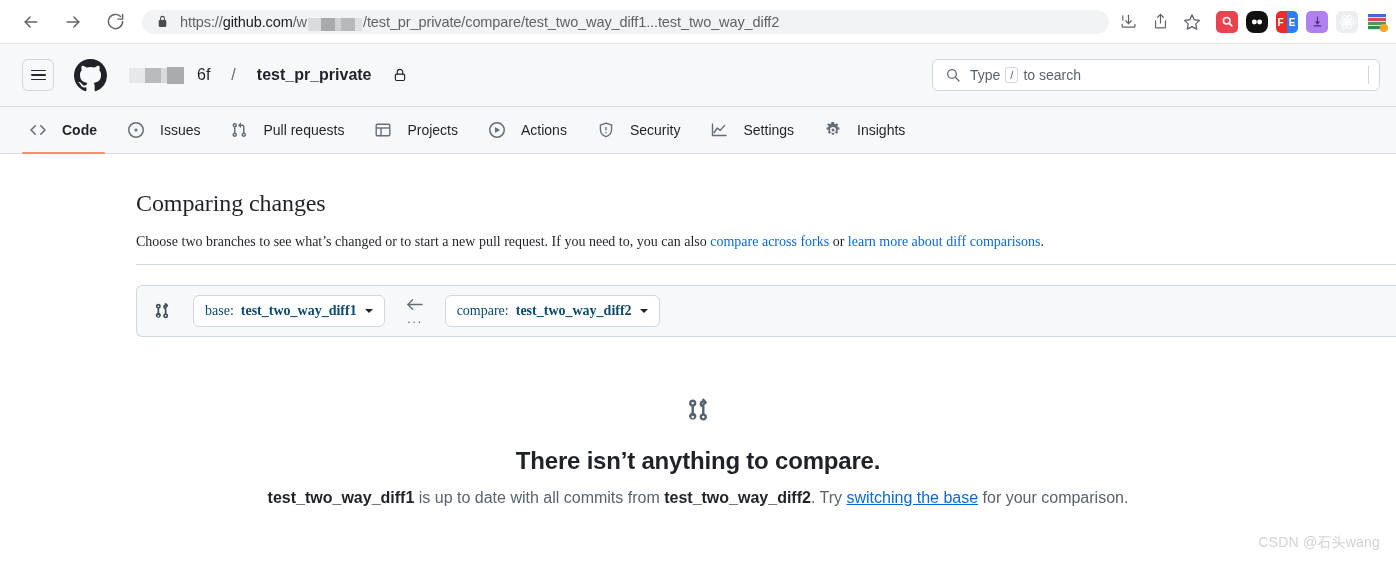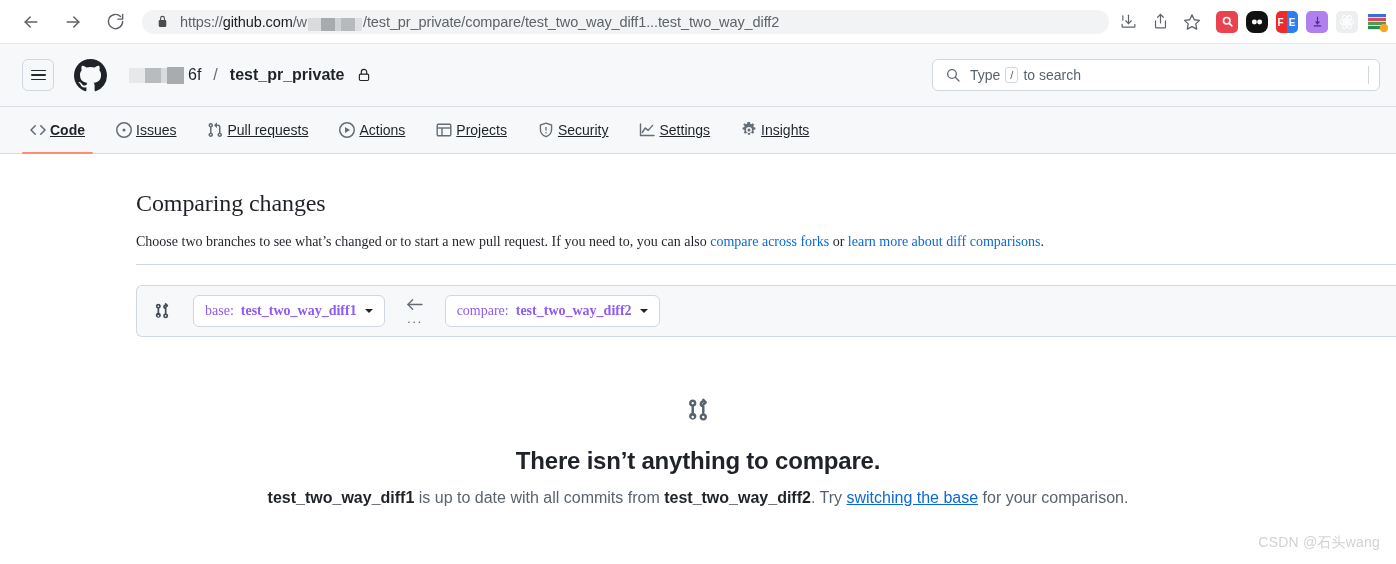--- a/index.html
+++ b/index.html
@@ -110,21 +110,21 @@
   }
   .hamburger i { display: block; width: 15px; height: 1.6px; background: #24292f; border-radius: 1px; }
 
   .gh-logo { margin-left: 20px; flex: none; display: flex; color: #1f2328; }
 
   .breadcrumb {
     margin-left: 22px;
     display: flex; align-items: center;
     font-size: 16px;
     color: #1f2328;
-    gap: 3px;
+    gap: 12px;
     flex: none;
   }
   .owner-blur { display: inline-flex; align-items: center; }
   .owner-tail { font-weight: 400; color: #1f2328; margin-left: 1px; }
   .bc-sep { color: #656d76; margin: 0 9px; font-weight: 400; }
   .repo-name { font-weight: 600; color: #1f2328; }
   .priv-lock { margin-left: 9px; display: flex; color: #1f2328; }
 
   .search-wrap { margin-left: auto; display: flex; align-items: center; flex: none; }
   .search-box {
@@ -157,30 +157,29 @@
     background: #f6f8fa;
     border-bottom: 1px solid #d8dee4;
     display: flex;
     align-items: flex-end;
     padding: 0 0 0 22px;
     position: relative;
   }
   .tab {
     display: flex;
     align-items: center;
-    gap: 4px;
+    gap: 16px;
     padding: 0 8px 12px 8px;
     margin-right: 15px;
     font-size: 14px;
     color: #1f2328;
     position: relative;
     height: 100%;
     padding-top: 12px;
     line-height: 20px;
-    text-decoration: underline;
   }
   .tab .ti { display: flex; color: #656d76; flex: none; }
   .tab.active { font-weight: 600; }
   .tab.active::after {
     content: "";
     position: absolute;
     left: 0; right: 0; bottom: -1px;
     height: 2px;
     background: #fd8c73;
     border-radius: 6px;
@@ -232,21 +231,21 @@
   .branch-btn {
     margin-left: 22px;
     height: 32px;
     background: #ffffff;
     border: 1px solid #d0d7de;
     border-radius: 6px;
     display: flex;
     align-items: center;
     padding: 0 11px;
     font-size: 14px;
-    color: #8b5cf6;
+    color: #0c4a6e;
     gap: 7px;
     white-space: nowrap;
   }
   .branch-btn .lbl-pre { font-weight: 400; }
   .branch-btn .lbl-br { font-weight: 600; }
   .caret {
     width: 0; height: 0;
     border-left: 4px solid transparent;
     border-right: 4px solid transparent;
     border-top: 4px solid #1f2328;
@@ -477,35 +476,35 @@
     <div class="tab">
       <span class="ti">
           <svg width="16" height="16" viewBox="0 0 16 16" fill="currentColor">
             <path d="M1.5 3.25a2.25 2.25 0 1 1 3 2.122v5.256a2.251 2.251 0 1 1-1.5 0V5.372A2.25 2.25 0 0 1 1.5 3.25Zm5.677-.177L9.573.677A.25.25 0 0 1 10 .854V2.5h1A2.5 2.5 0 0 1 13.5 5v5.628a2.251 2.251 0 1 1-1.5 0V5a1 1 0 0 0-1-1h-1v1.646a.25.25 0 0 1-.427.177L7.177 3.427a.25.25 0 0 1 0-.354ZM3.75 2.5a.75.75 0 1 0 0 1.5.75.75 0 0 0 0-1.5Zm0 9.5a.75.75 0 1 0 0 1.5.75.75 0 0 0 0-1.5Zm8.25.75a.75.75 0 1 0 1.5 0 .75.75 0 0 0-1.5 0Z"></path>
           </svg>
         </span>
       <span>Pull requests</span>
     </div>
     <div class="tab">
       <span class="ti">
-          <svg width="16" height="16" viewBox="0 0 16 16" fill="currentColor">
-            <path d="M8 0a8 8 0 1 1 0 16A8 8 0 0 1 8 0ZM1.5 8a6.5 6.5 0 1 0 13 0 6.5 6.5 0 0 0-13 0Zm4.879-2.773 4.264 2.559a.25.25 0 0 1 0 .428l-4.264 2.559A.25.25 0 0 1 6 10.559V5.442a.25.25 0 0 1 .379-.215Z"></path>
-          </svg>
-        </span>
-      <span>Actions</span>
-    </div>
-    <div class="tab">
-      <span class="ti">
           <svg width="16" height="16" viewBox="0 0 16 16" fill="none" stroke="currentColor" stroke-width="1.4">
             <rect x="1.2" y="2.2" width="13.6" height="11.6" rx="1.2"></rect>
             <line x1="1.2" y1="6" x2="14.8" y2="6"></line>
             <line x1="6" y1="6" x2="6" y2="13.8"></line>
           </svg>
         </span>
       <span>Projects</span>
+    </div>
+    <div class="tab">
+      <span class="ti">
+          <svg width="16" height="16" viewBox="0 0 16 16" fill="currentColor">
+            <path d="M8 0a8 8 0 1 1 0 16A8 8 0 0 1 8 0ZM1.5 8a6.5 6.5 0 1 0 13 0 6.5 6.5 0 0 0-13 0Zm4.879-2.773 4.264 2.559a.25.25 0 0 1 0 .428l-4.264 2.559A.25.25 0 0 1 6 10.559V5.442a.25.25 0 0 1 .379-.215Z"></path>
+          </svg>
+        </span>
+      <span>Actions</span>
     </div>
     <div class="tab">
       <span class="ti">
           <svg width="16" height="16" viewBox="0 0 16 16" fill="none" stroke="currentColor" stroke-width="1.35">
             <path d="M8 1.2 13.6 3v4.3c0 3.3-2.3 6.2-5.6 7.4C4.7 13.5 2.4 10.6 2.4 7.3V3Z"></path>
             <line x1="8" y1="5" x2="8" y2="8.6"></line>
             <circle cx="8" cy="10.7" r="0.75" fill="currentColor" stroke="none"></circle>
           </svg>
         </span>
       <span>Security</span>

